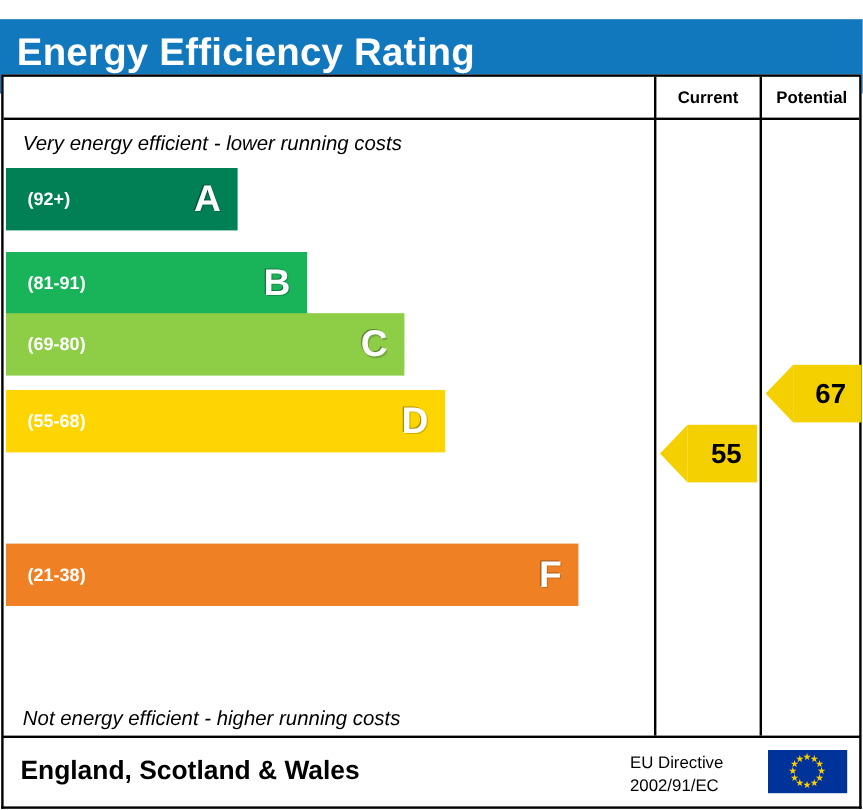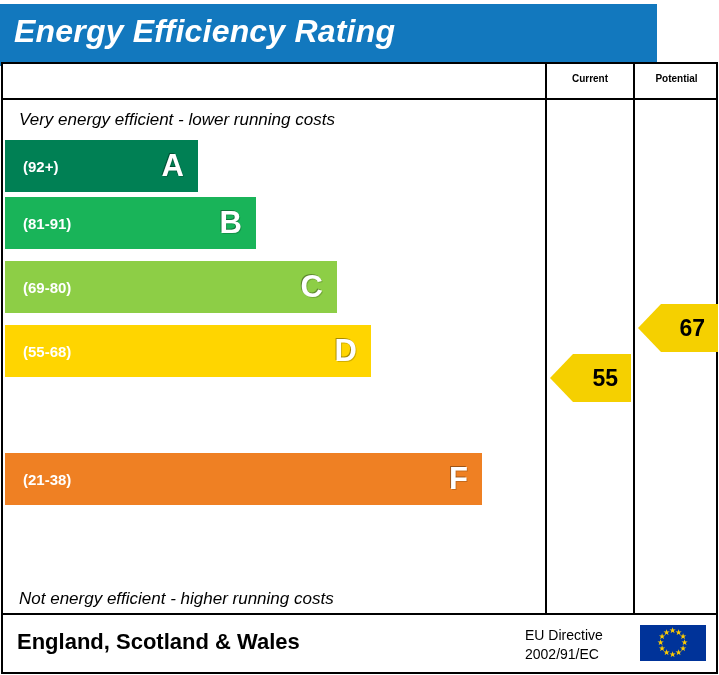--- a/index.html
+++ b/index.html
@@ -1,31 +1,31 @@
 <!DOCTYPE html>
 <html><head>
 <meta charset="utf-8">
 <style>
   html,body{margin:0;padding:0;background:#fff;}
   body{width:719px;height:675px;font-family:"Liberation Sans",sans-serif;}
   .epc{position:relative;width:719px;height:675px;box-sizing:border-box;}
 
   
-  .title-bar{position:absolute;left:0;top:4px;width:657px;height:62px;background:#1278be;font-style:italic;}
+  .title-bar{position:absolute;left:0;top:16px;width:719px;height:62px;background:#1278be;}
   .title-bar .title{position:absolute;left:14px;top:9px;font-size:32px;font-weight:bold;color:#fff;letter-spacing:0.2px;}
 
   
   .frame{position:absolute;left:1px;top:62px;width:717px;height:553px;border:2px solid #000;box-sizing:border-box;background:#fff;}
 
   
   .hdr{position:absolute;left:0;top:0;width:100%;height:36px;border-bottom:2px solid #000;box-sizing:border-box;}
   .col-sep{position:absolute;top:0;width:2px;height:549px;background:#000;}
   .sep-current{left:542px;}
   .sep-potential{left:630px;}
-  .hdr-label{position:absolute;top:9px;font-size:10px;font-weight:bold;color:#000;text-align:center;}
+  .hdr-label{position:absolute;top:9px;font-size:14px;font-weight:bold;color:#000;text-align:center;}
   .hdr-current{left:544px;width:86px;}
   .hdr-potential{left:632px;width:83px;}
 
   
   .cap{position:absolute;left:16px;font-style:italic;font-size:17px;color:#000;}
   .cap-top{top:46px;}
   .cap-bottom{top:525px;}
 
   
   .bars{position:absolute;left:0;top:76px;width:540px;height:448px;}
@@ -63,21 +63,21 @@
     <div class="hdr-label hdr-potential">Potential</div>
 
     <div class="cap cap-top">Very energy efficient - lower running costs</div>
     <div class="cap cap-bottom">Not energy efficient - higher running costs</div>
 
     <div class="bars">
       <div class="bar" style="top: 0px; background: rgb(0, 128, 84); width: 193px;">
         <span class="range">(92+)</span>
         <span class="letter">A</span>
       </div>
-      <div class="bar" style="top: 57px; background: rgb(25, 180, 89); width: 251px;">
+      <div class="bar" style="top: 70px; background: rgb(25, 180, 89); width: 251px;">
         <span class="range">(81-91)</span>
         <span class="letter">B</span>
       </div>
       <div class="bar" style="top: 121px; background: rgb(141, 206, 70); width: 332px;">
         <span class="range">(69-80)</span>
         <span class="letter">C</span>
       </div>
       <div class="bar" style="top: 185px; background: rgb(255, 213, 0); width: 366px;">
         <span class="range">(55-68)</span>
         <span class="letter">D</span>

